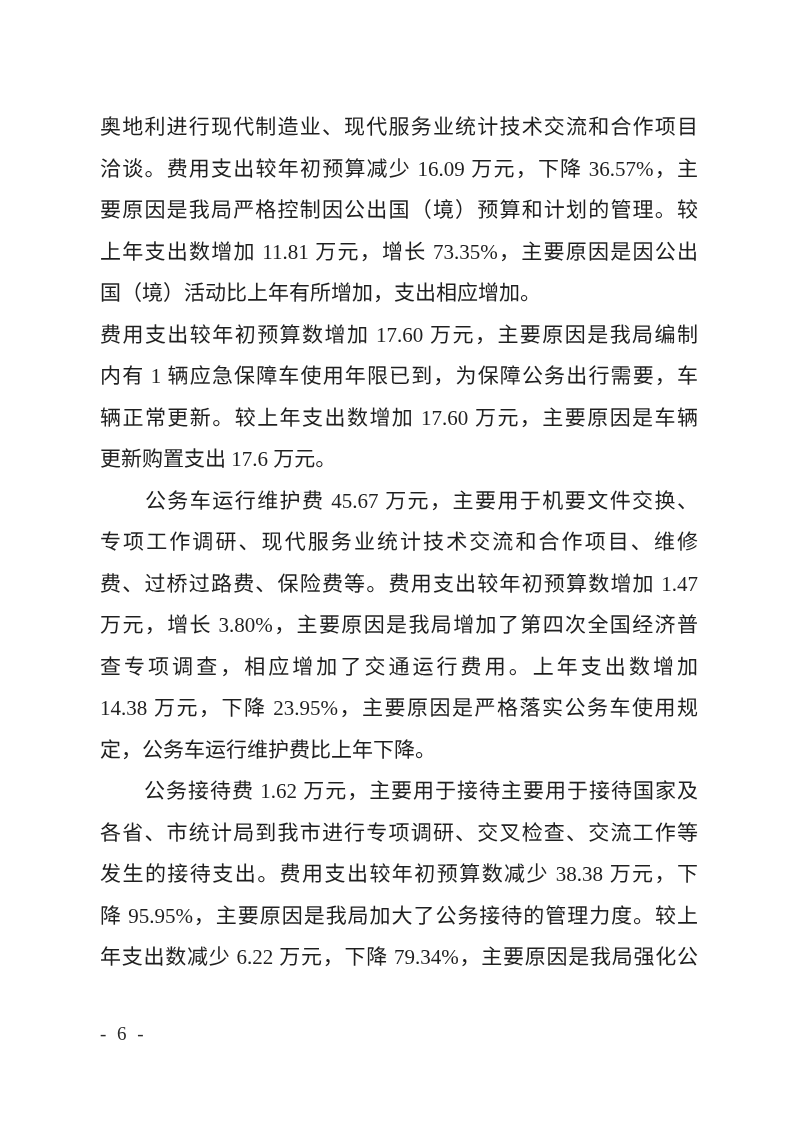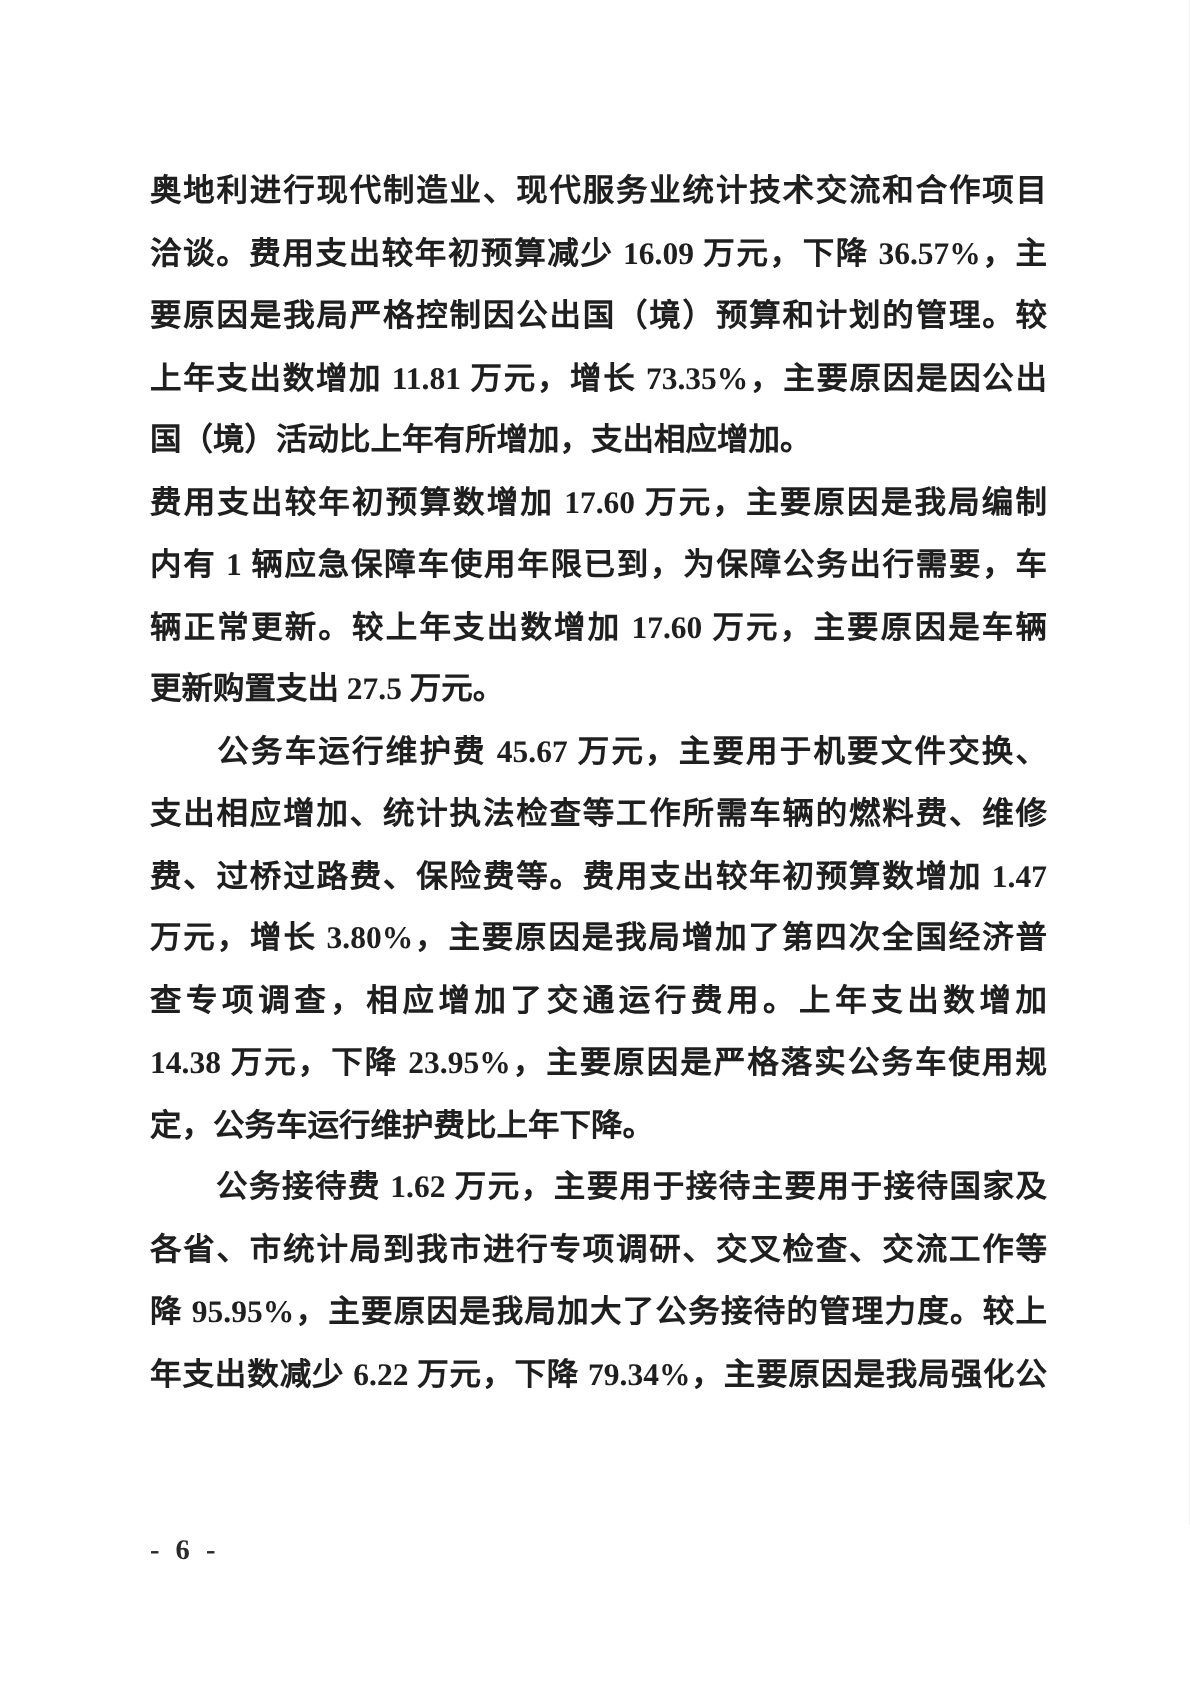--- a/index.html
+++ b/index.html
@@ -1,15 +1,15 @@
 <!DOCTYPE html>
 <html lang="zh-CN"><head>
 <meta charset="utf-8">
 <style>
-  * { margin: 0; padding: 0; box-sizing: border-box; font-weight: bold; }
+  * { margin: 0; padding: 0; box-sizing: border-box; }
   html, body { background: #e8e8e8; }
   .page {
     position: relative;
     width: 793px;
     height: 1122px;
     background: #ffffff;
     margin: 0 auto;
     overflow: hidden;
     font-family: "Liberation Serif", "DejaVu Serif", serif;
     color: #1f1f1f;
@@ -53,32 +53,33 @@
         <div class="line">奥地利进行现代制造业、现代服务业统计技术交流和合作项目</div>
         <div class="line">洽谈。费用支出较年初预算减少 16.09 万元，下降 36.57%，主</div>
         <div class="line">要原因是我局严格控制因公出国（境）预算和计划的管理。较</div>
         <div class="line">上年支出数增加 11.81 万元，增长 73.35%，主要原因是因公出</div>
         <div class="line line-end">国（境）活动比上年有所增加，支出相应增加。</div>
       </div>
       <div class="paragraph">
         <div class="line">费用支出较年初预算数增加 17.60 万元，主要原因是我局编制</div>
         <div class="line">内有 1 辆应急保障车使用年限已到，为保障公务出行需要，车</div>
         <div class="line">辆正常更新。较上年支出数增加 17.60 万元，主要原因是车辆</div>
-        <div class="line line-end">更新购置支出 27.5 万元。</div>
+        <div class="line line-end">更新购置支出 17.6 万元。</div>
       </div>
       <div class="paragraph">
         <div class="line">　　公务车运行维护费 45.67 万元，主要用于机要文件交换、</div>
-        <div class="line">支出相应增加、统计执法检查等工作所需车辆的燃料费、维修</div>
+        <div class="line">专项工作调研、现代服务业统计技术交流和合作项目、维修</div>
         <div class="line">费、过桥过路费、保险费等。费用支出较年初预算数增加 1.47</div>
         <div class="line">万元，增长 3.80%，主要原因是我局增加了第四次全国经济普</div>
         <div class="line">查专项调查，相应增加了交通运行费用。上年支出数增加</div>
         <div class="line">14.38 万元，下降 23.95%，主要原因是严格落实公务车使用规</div>
         <div class="line line-end">定，公务车运行维护费比上年下降。</div>
       </div>
       <div class="paragraph">
         <div class="line">　　公务接待费 1.62 万元，主要用于接待主要用于接待国家及</div>
         <div class="line">各省、市统计局到我市进行专项调研、交叉检查、交流工作等</div>
+        <div class="line">发生的接待支出。费用支出较年初预算数减少 38.38 万元，下</div>
         <div class="line">降 95.95%，主要原因是我局加大了公务接待的管理力度。较上</div>
         <div class="line">年支出数减少 6.22 万元，下降 79.34%，主要原因是我局强化公</div>
       </div>
     </main>
   <footer class="page-footer">- 6 -</footer>
 </div>
 
 </body></html>

